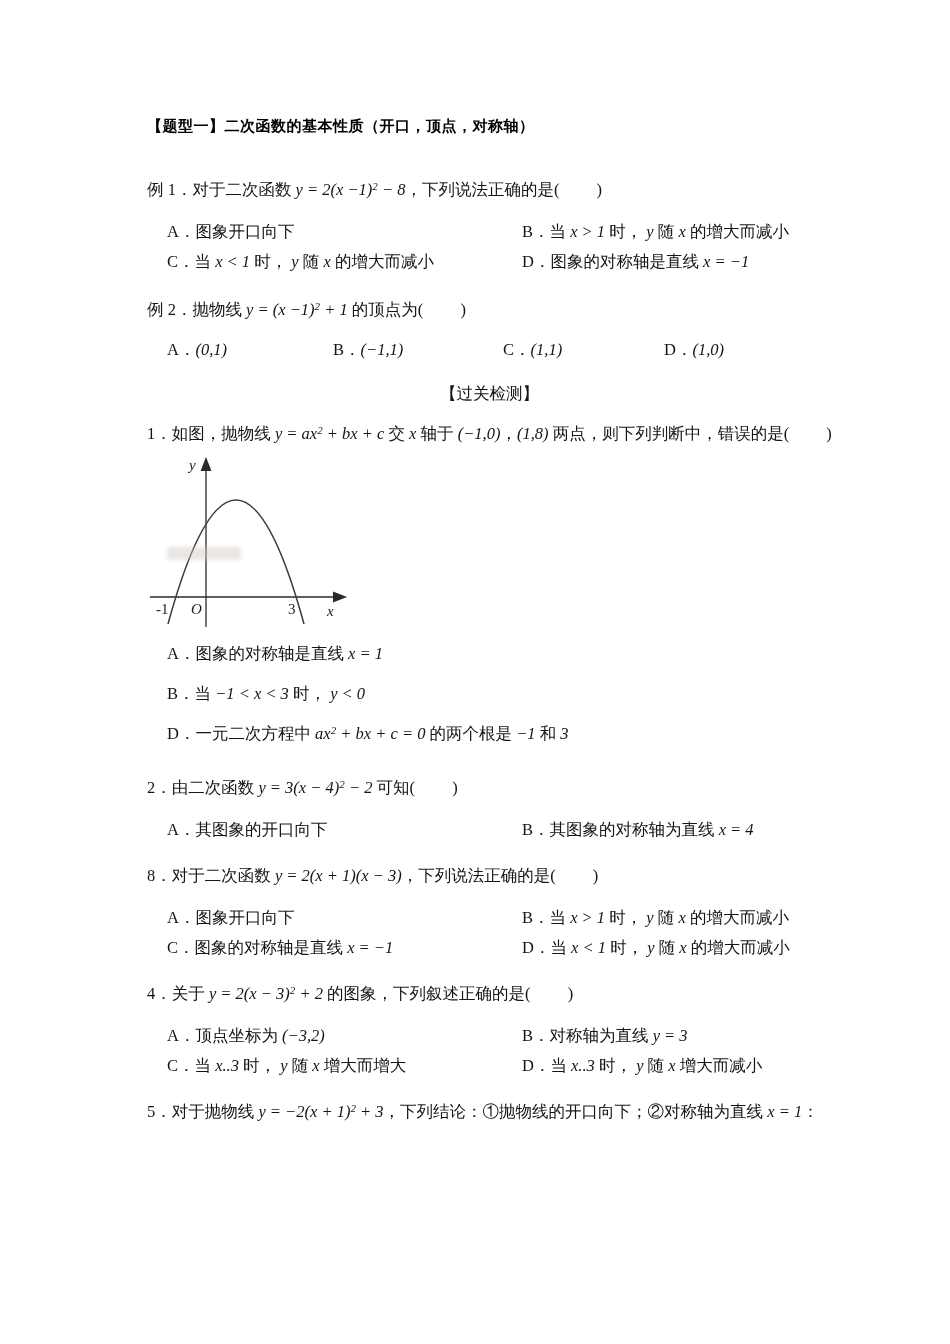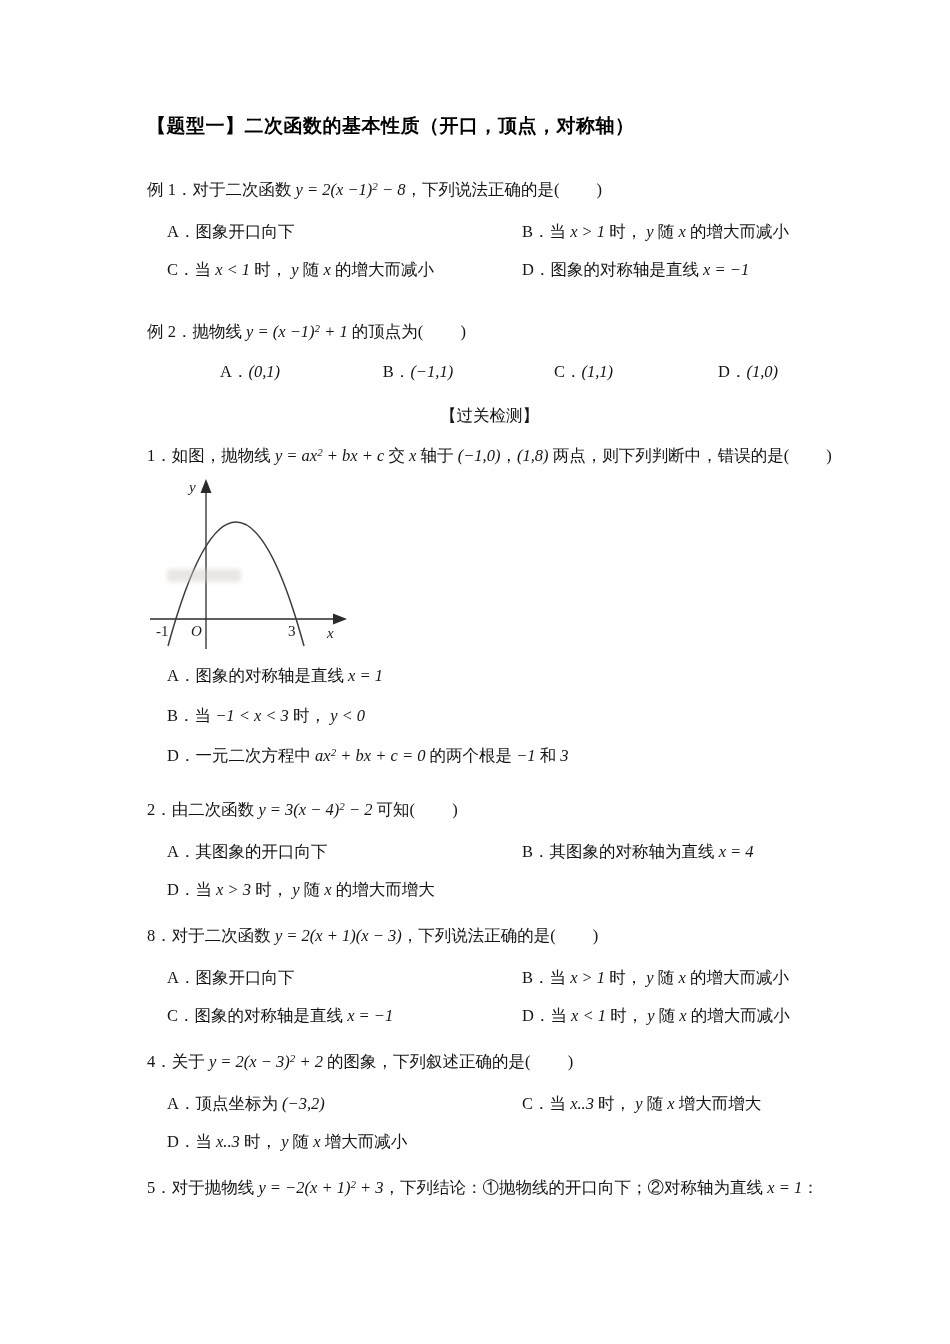--- a/index.html
+++ b/index.html
@@ -7,48 +7,46 @@
     width:950px;height:1344px;
     color:#151515;
     font-family:"Liberation Serif", serif;
     font-size:16.5px;
     overflow:hidden;
   }
   .page{padding:112px 118px 0 147px;position:relative;}
   .title{
     font-family:"Liberation Sans", sans-serif;
     font-weight:700;
-    font-size:19px;
+    font-size:15px;
     color:#000;
     margin:0 0 36px 0;
     line-height:27px;
     letter-spacing:.5px;
   }
   .stem{margin:0;line-height:30px;white-space:pre-wrap;}
   .sec-header{margin:0 0 10px 0;line-height:30px;text-align:center;}
   .math{font-family:"Liberation Serif", serif;font-style:italic;}
   .sup{font-size:11px;vertical-align:5px;line-height:0;}
   .opts2{
     display:grid;
     grid-template-columns:355px 1fr;
-    row-gap:8px;
     padding-left:20px;
     margin:12px 0 0 0;
   }
   .opts4{
     display:grid;
     grid-template-columns:166px 170px 161px 1fr;
     padding-left:20px;
     margin:10px 0 0 0;
-    text-align:center;
   }
   .opts1{padding-left:20px;margin:10px 0 0 0;}
   .opt{margin:0;line-height:30px;white-space:pre-wrap;}
   .opts1 .opt{margin-bottom:10px;}
-  .blk-ex1{margin-bottom:32px;}
+  .blk-ex1{margin-bottom:18px;}
   .blk-ex2{margin-bottom:14px;}
   .blk-q1{margin-bottom:24px;}
   .blk-q2,.blk-q3,.blk-q4{margin-bottom:16px;margin-top:12px;}
   .graph-wrap{margin:8px 0 10px 2px;width:210px;position:relative;}
   .graph-wrap svg{display:block;}
   .axis{stroke:#2a2a2a;stroke-width:1.3;}
   .curve{stroke:#3c3c3c;stroke-width:1.5;fill:none;}
   .arrow{fill:#2a2a2a;}
   .glabel{font-family:"Liberation Serif", serif;font-size:15px;fill:#1c1c1c;}
   .gitalic{font-style:italic;}
@@ -113,38 +111,38 @@
       <p class="opt"><span>B．当 </span><span class="math">−1 &lt; x &lt; 3</span><span> 时， </span><span class="math">y &lt; 0</span></p>
       <p class="opt"><span>D．一元二次方程中 </span><span class="math">ax</span><span class="math sup">2</span><span class="math"> + bx + c = 0</span><span> 的两个根是 </span><span class="math">−1</span><span> 和 </span><span class="math">3</span></p>
     </div>
   </section>
 
   <section class="blk-q2">
     <p class="stem"><span>2．由二次函数 </span><span class="math">y = 3(x − 4)</span><span class="math sup">2</span><span class="math"> − 2</span><span> 可知(         )</span></p>
     <div class="opts2">
       <p class="opt"><span>A．其图象的开口向下</span></p>
       <p class="opt"><span>B．其图象的对称轴为直线 </span><span class="math">x = 4</span></p>
-      <p class="opt"><span>D．当 </span><span class="math">x &gt; 3</span><span> 时， </span><span class="math">y</span><span> 随 </span><span class="math">x</span><span> 的增大而增大</span></p>
     </div>
   </section>
 
   <section class="blk-q3">
     <p class="stem"><span>8．对于二次函数 </span><span class="math">y = 2(x + 1)(x − 3)</span><span>，下列说法正确的是(         )</span></p>
     <div class="opts2">
       <p class="opt"><span>A．图象开口向下</span></p>
       <p class="opt"><span>B．当 </span><span class="math">x &gt; 1</span><span> 时， </span><span class="math">y</span><span> 随 </span><span class="math">x</span><span> 的增大而减小</span></p>
       <p class="opt"><span>C．图象的对称轴是直线 </span><span class="math">x = −1</span></p>
       <p class="opt"><span>D．当 </span><span class="math">x &lt; 1</span><span> 时， </span><span class="math">y</span><span> 随 </span><span class="math">x</span><span> 的增大而减小</span></p>
     </div>
   </section>
 
   <section class="blk-q4">
     <p class="stem"><span>4．关于 </span><span class="math">y = 2(x − 3)</span><span class="math sup">2</span><span class="math"> + 2</span><span> 的图象，下列叙述正确的是(         )</span></p>
     <div class="opts2">
       <p class="opt"><span>A．顶点坐标为 </span><span class="math">(−3,2)</span></p>
+      <p class="opt"><span>B．对称轴为直线 </span><span class="math">y = 3</span></p>
       <p class="opt"><span>C．当 </span><span class="math">x..3</span><span> 时， </span><span class="math">y</span><span> 随 </span><span class="math">x</span><span> 增大而增大</span></p>
       <p class="opt"><span>D．当 </span><span class="math">x..3</span><span> 时， </span><span class="math">y</span><span> 随 </span><span class="math">x</span><span> 增大而减小</span></p>
     </div>
   </section>
 
   <section class="blk-q5">
     <p class="stem"><span>5．对于抛物线 </span><span class="math">y = −2(x + 1)</span><span class="math sup">2</span><span class="math"> + 3</span><span>，下列结论：①抛物线的开口向下；②对称轴为直线 </span><span class="math">x = 1</span><span>：</span></p>
   </section>
 
 </div>

